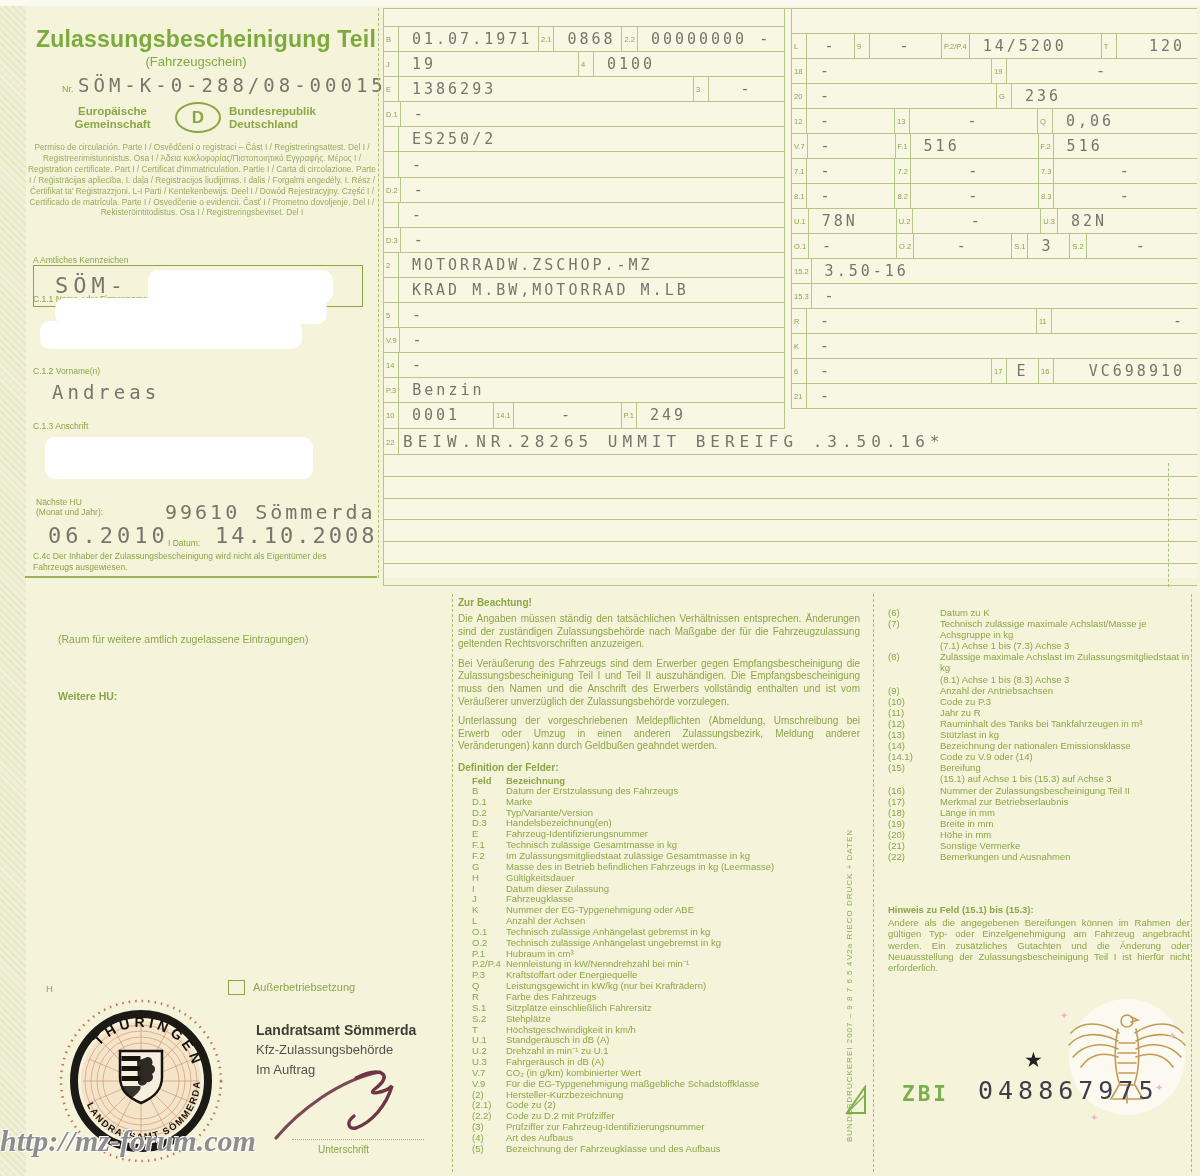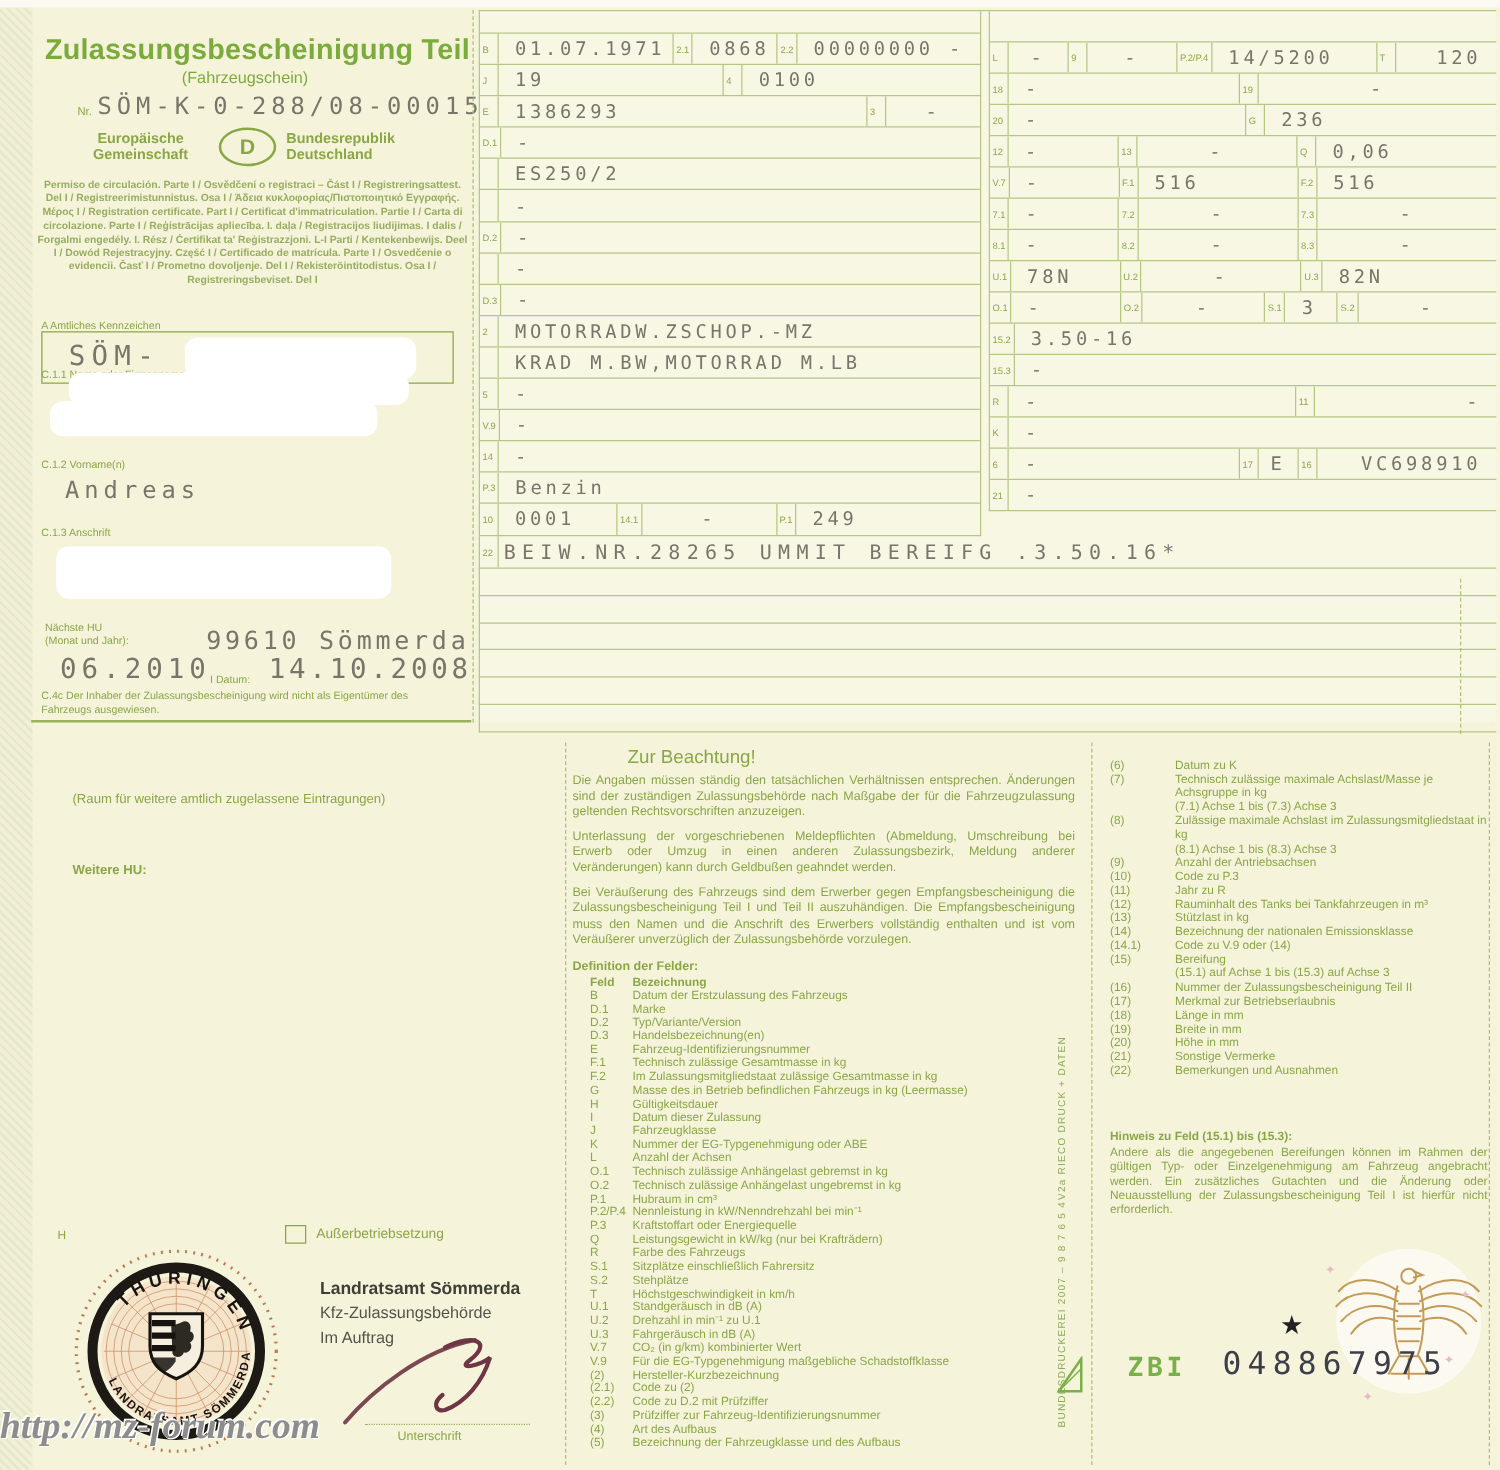--- a/index.html
+++ b/index.html
@@ -17,21 +17,21 @@
   
   .title{left:36px;top:26px;font-size:23px;font-weight:bold;color:var(--green2);letter-spacing:.2px;}
   .subtitle{left:36px;top:54px;width:320px;text-align:center;font-size:13px;color:var(--green2);}
   .nrlab{left:38px;top:84px;font-size:9px;color:var(--green);padding-left:24px;}
   .nrval{left:78px;top:74px;font-size:19px;letter-spacing:4px;}
   .eurow{left:58px;top:102px;width:280px;display:flex;align-items:center;gap:8px;}
   .eutxt{font-size:11.5px;font-weight:bold;color:var(--green);line-height:13px;}
   .eutxt.r{text-align:center;flex:1;}
   .eutxt.l{flex:1;}
   .doval{width:46px;height:31px;border:2px solid var(--green);border-radius:50%;display:flex;align-items:center;justify-content:center;font-size:17px;font-weight:bold;color:var(--green);flex:none;}
-  .langs{left:28px;top:142px;width:348px;font-size:8.3px;line-height:10.9px;text-align:center;color:#97ad60;font-weight:bold;}
+  .langs{left:28px;top:142px;width:348px;font-size:8.3px;line-height:10.9px;text-align:center;color:#97ad60;}
   .alab{left:33px;top:255px;font-size:8.5px;color:var(--green);}
   .platebox{left:33px;top:265px;width:330px;height:42px;border:1.5px solid var(--green);}
   .plateval{left:55px;top:273px;font-size:22px;letter-spacing:5px;}
   .c11{left:33px;top:294px;font-size:8.5px;color:var(--green);}
   .c12{left:33px;top:366px;font-size:8.5px;color:var(--green);}
   .vorname{left:52px;top:381px;font-size:19px;letter-spacing:4px;}
   .c13{left:33px;top:421px;font-size:8.5px;color:var(--green);}
   .redact{background:#fff;border-radius:10px;}
   .hulab{left:36px;top:497px;font-size:8.5px;line-height:10px;color:var(--green);}
   .city{left:165px;top:500px;font-size:20px;letter-spacing:3px;}
@@ -65,21 +65,21 @@
   .cb{left:228px;top:980px;width:17px;height:15px;border:1.5px solid var(--green);background:transparent;}
   .cblab{left:253px;top:981px;font-size:11px;color:var(--green);}
   .auth{left:256px;top:1020px;line-height:20px;}
   .auth .a1{font-size:14px;font-weight:bold;color:#3f3f38;}
   .auth .a2,.auth .a3{font-size:13px;color:#55544c;}
   .sigline{left:292px;top:1139px;width:132px;border-bottom:1.5px dotted #9ab258;}
   .untersch{left:318px;top:1144px;font-size:10px;color:var(--green);}
   .wmark{left:0px;top:1124px;font-family:"Liberation Serif",serif;font-style:italic;font-weight:bold;font-size:30px;color:#8d8d8d;text-shadow:1px 1px 0 #ffffff,-1px -1px 0 #ffffff;}
   
   .notes{left:458px;top:597px;width:402px;color:var(--green);}
-  .notes .nh{font-size:15px;font-weight:normal;margin-bottom:5px;margin-left:44px;}
+  .notes .nh{font-size:10px;font-weight:bold;margin-bottom:5px;}
   .notes p{font-size:10px;line-height:12.6px;text-align:justify;margin-bottom:7px;}
   .defhead{font-size:10px;font-weight:bold;margin-top:9px;margin-bottom:2px;}
   .defcols{display:flex;font-weight:bold;font-size:9.5px;}
   .defrow{display:flex;font-size:9.5px;line-height:10.85px;}
   .defnum{width:48px;flex:none;padding-left:14px;}
   .deftext{flex:1;}
   
   .rnotes{left:888px;top:607px;width:302px;color:var(--green);}
   .rnotes .defnum{width:52px;padding-left:0;}
   .rnotes .defrow{font-size:9.5px;line-height:11.1px;}
@@ -401,22 +401,22 @@
   <path d="M88 28 C 112 16, 126 24, 108 38 C 96 47, 118 42, 124 36 C 118 56, 104 72, 88 78 C 80 80, 78 72, 86 66" fill="none" stroke="#6e3544" stroke-width="3.4" stroke-linecap="round"></path>
 </svg>
 <div class="abs sigline"></div>
 <div class="abs untersch">Unterschrift</div>
 
 <div class="abs wmark">http://mz-forum.com</div>
 
 <div class="abs notes">
   <div class="nh">Zur Beachtung!</div>
   <p>Die Angaben müssen ständig den tatsächlichen Verhältnissen entsprechen. Änderungen sind der zuständigen Zulassungsbehörde nach Maßgabe der für die Fahrzeugzulassung geltenden Rechtsvorschriften anzuzeigen.</p>
+  <p>Bei Veräußerung des Fahrzeugs sind dem Erwerber gegen Empfangsbescheinigung die Zulassungsbescheinigung Teil I und Teil II auszuhändigen. Die Empfangsbescheinigung muss den Namen und die Anschrift des Erwerbers vollständig enthalten und ist vom Veräußerer unverzüglich der Zulassungsbehörde vorzulegen.</p>
   <p>Unterlassung der vorgeschriebenen Meldepflichten (Abmeldung, Umschreibung bei Erwerb oder Umzug in einen anderen Zulassungsbezirk, Meldung anderer Veränderungen) kann durch Geldbußen geahndet werden.</p>
-  <p>Bei Veräußerung des Fahrzeugs sind dem Erwerber gegen Empfangsbescheinigung die Zulassungsbescheinigung Teil I und Teil II auszuhändigen. Die Empfangsbescheinigung muss den Namen und die Anschrift des Erwerbers vollständig enthalten und ist vom Veräußerer unverzüglich der Zulassungsbehörde vorzulegen.</p>
   <div class="defhead">Definition der Felder:</div>
   <div class="defcols">
     <span class="defnum">Feld</span>
     <span class="deftext">Bezeichnung</span>
   </div>
   <div id="defs">
       <div class="defrow">
         <span class="defnum">B</span>
         <span class="deftext">Datum der Erstzulassung des Fahrzeugs</span>
       </div>

